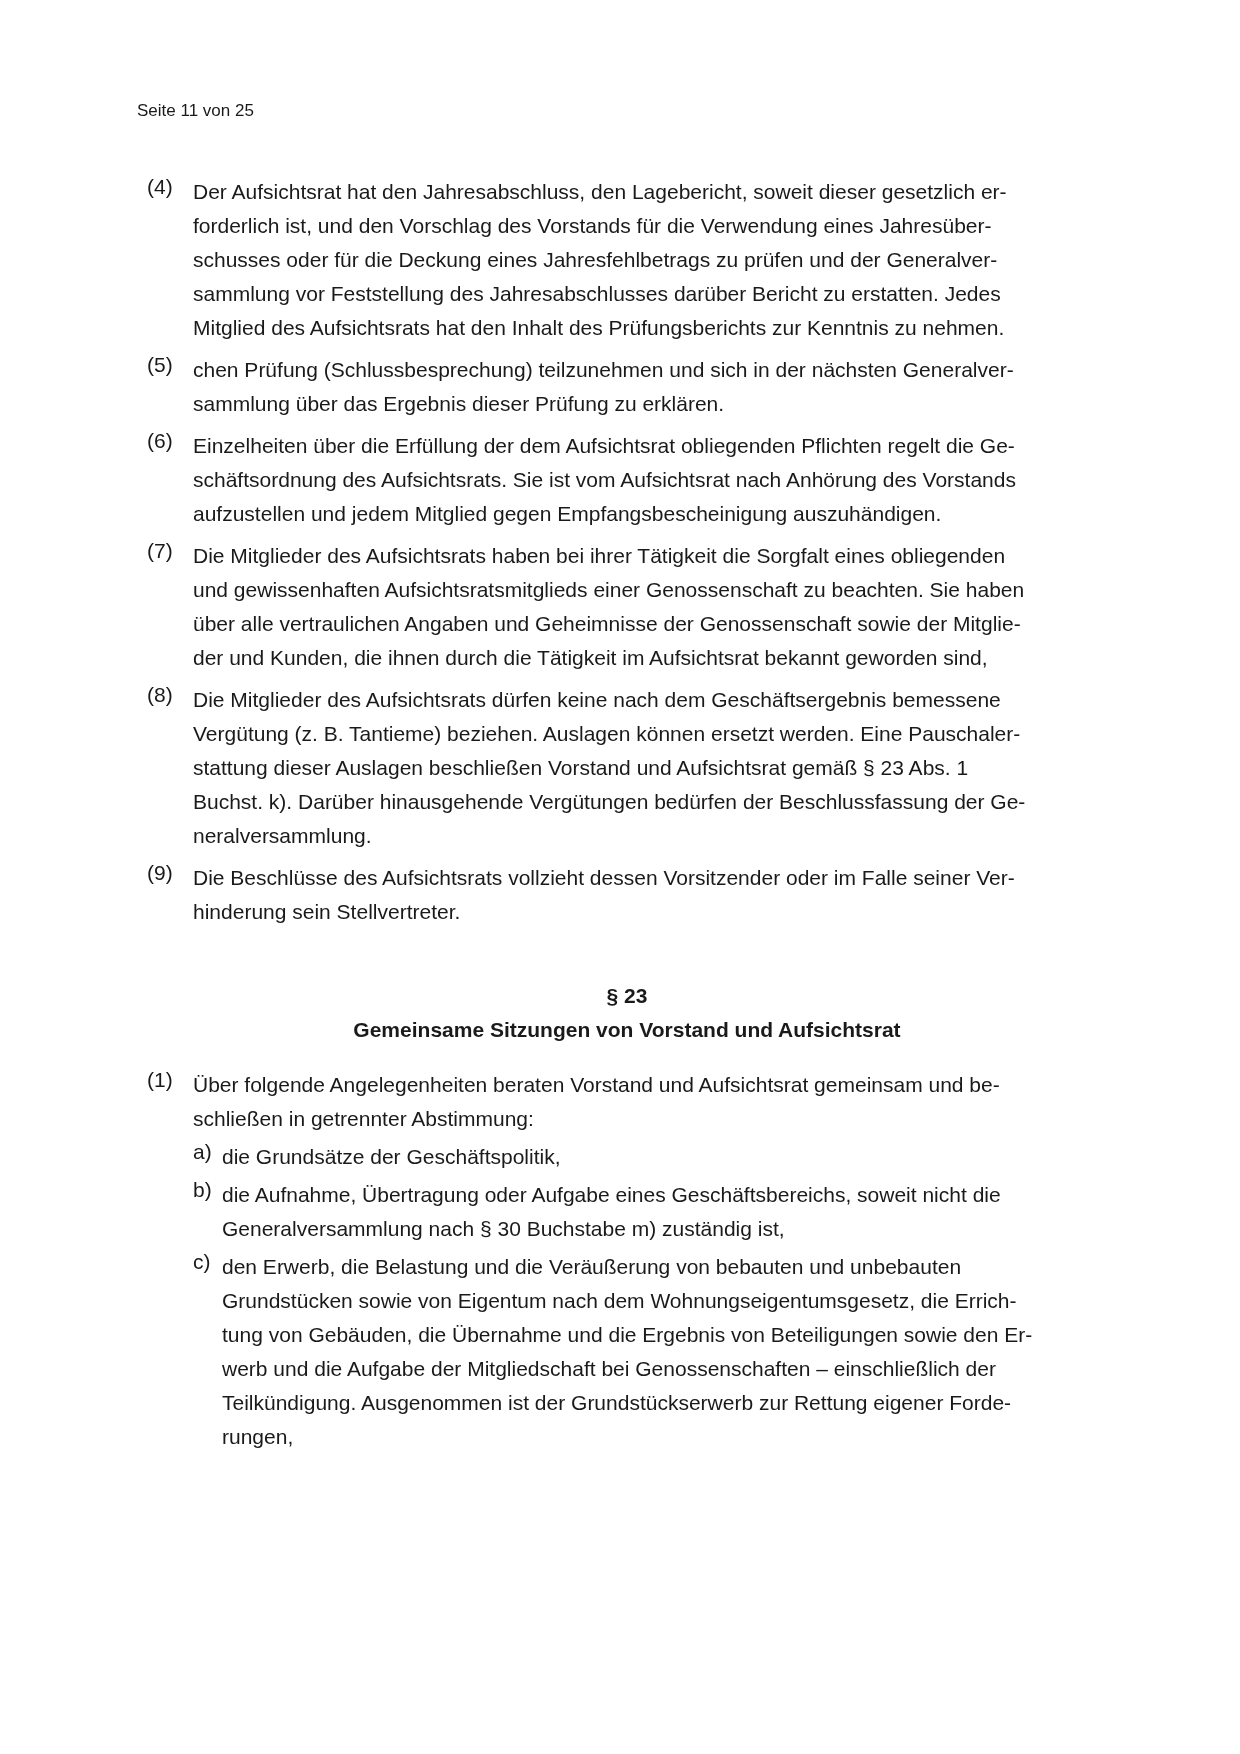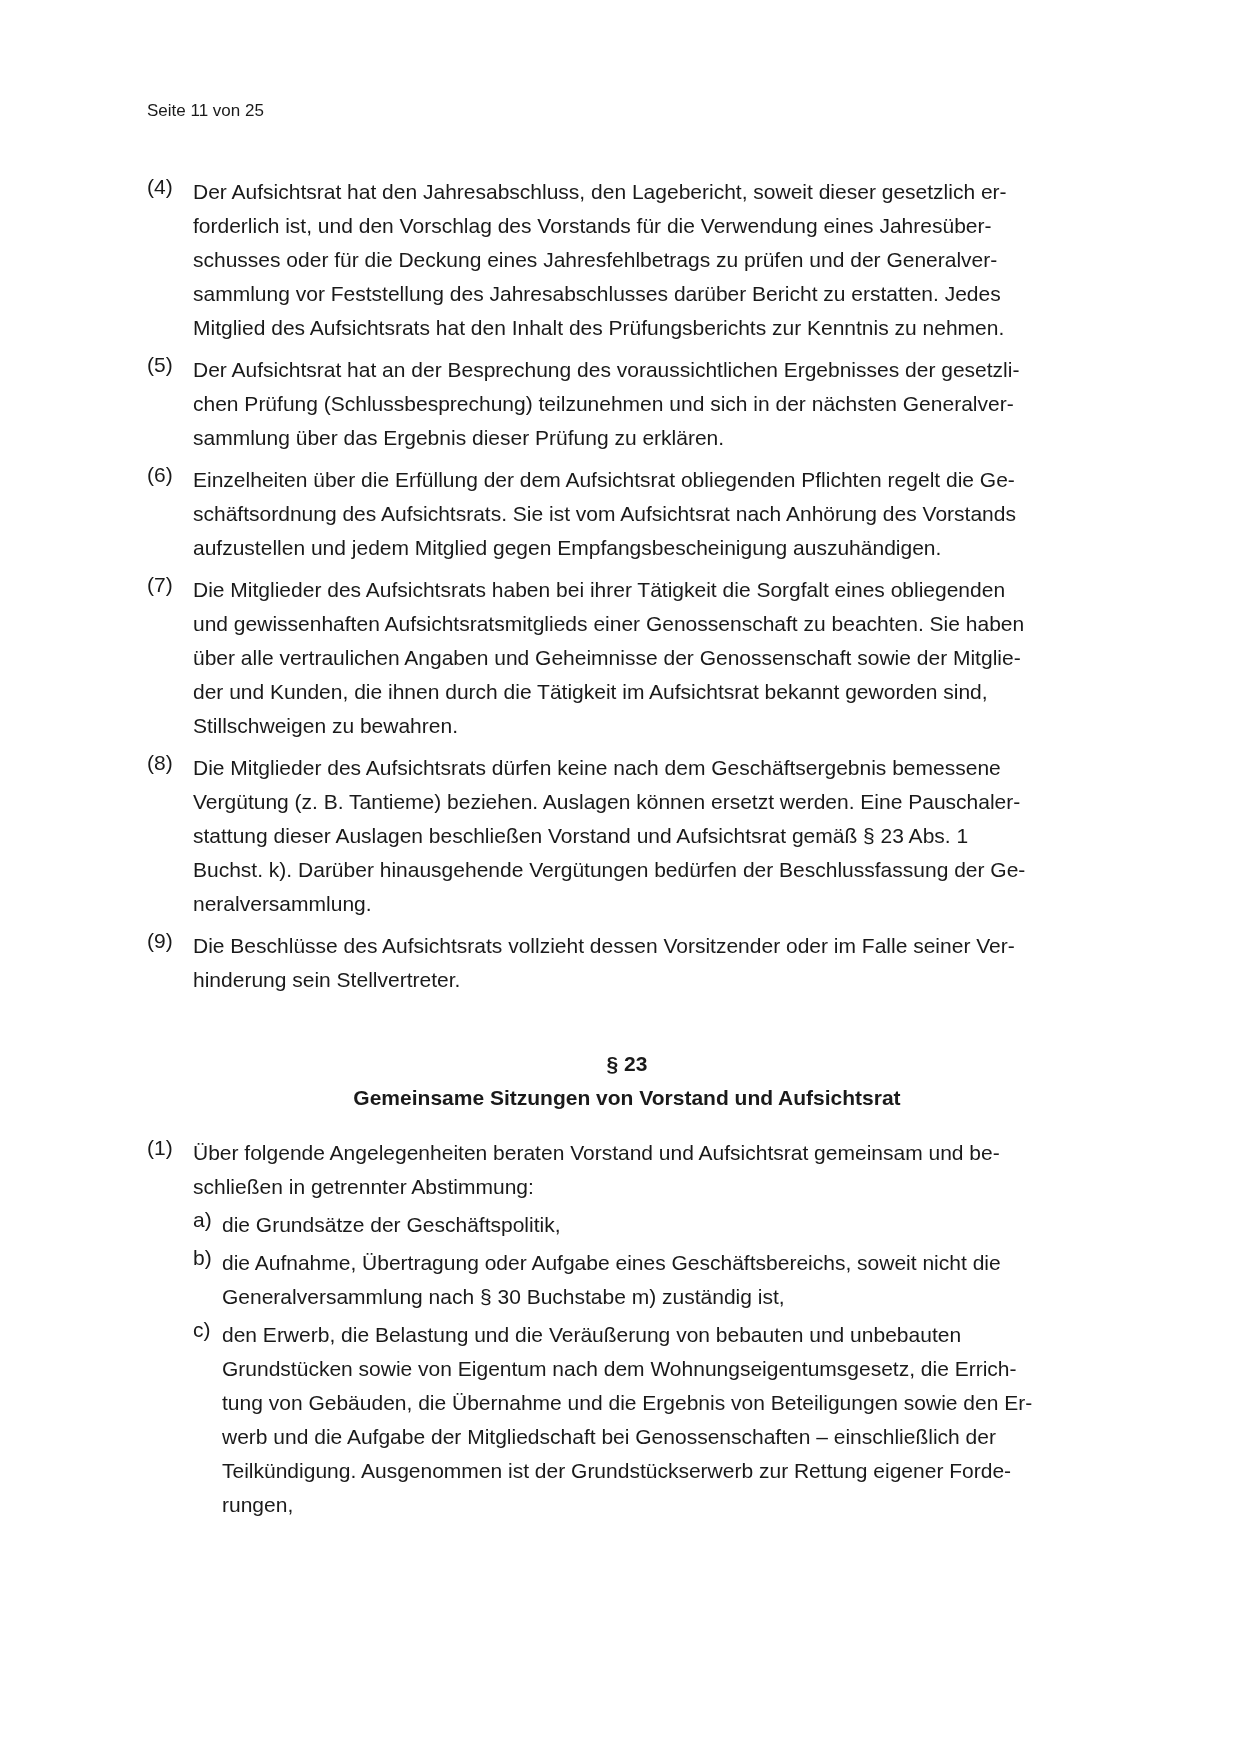--- a/index.html
+++ b/index.html
@@ -10,21 +10,21 @@
     body {
       width: 1240px;
       height: 1754px;
       position: relative;
       overflow: hidden;
       font-family: "Liberation Sans", sans-serif;
       color: #1a1a1a;
     }
     .page-header {
       position: absolute;
-      left: 147px;
+      left: 137px;
       top: 101px;
       font-size: 17px;
       line-height: 20px;
     }
     .content {
       position: absolute;
       left: 147px;
       top: 175px;
       width: 960px;
       font-size: 21px;
@@ -81,39 +81,37 @@
     <span class="num">(4)</span>
     <span class="line">Der Aufsichtsrat hat den Jahresabschluss, den Lagebericht, soweit dieser gesetzlich er-</span>
     <span class="line">forderlich ist, und den Vorschlag des Vorstands für die Verwendung eines Jahresüber-</span>
     <span class="line">schusses oder für die Deckung eines Jahresfehlbetrags zu prüfen und der Generalver-</span>
     <span class="line">sammlung vor Feststellung des Jahresabschlusses darüber Bericht zu erstatten. Jedes</span>
     <span class="line">Mitglied des Aufsichtsrats hat den Inhalt des Prüfungsberichts zur Kenntnis zu nehmen.</span>
   </div>
 
   <div class="para">
     <span class="num">(5)</span>
-    <span class="line">Der Aufsichtsrat hat an der Besprechung des voraussichtlichen Ergebnisses der gesetzli-</span>
     <span class="line">chen Prüfung (Schlussbesprechung) teilzunehmen und sich in der nächsten Generalver-</span>
     <span class="line">sammlung über das Ergebnis dieser Prüfung zu erklären.</span>
   </div>
 
   <div class="para">
     <span class="num">(6)</span>
     <span class="line">Einzelheiten über die Erfüllung der dem Aufsichtsrat obliegenden Pflichten regelt die Ge-</span>
     <span class="line">schäftsordnung des Aufsichtsrats. Sie ist vom Aufsichtsrat nach Anhörung des Vorstands</span>
     <span class="line">aufzustellen und jedem Mitglied gegen Empfangsbescheinigung auszuhändigen.</span>
   </div>
 
   <div class="para">
     <span class="num">(7)</span>
     <span class="line">Die Mitglieder des Aufsichtsrats haben bei ihrer Tätigkeit die Sorgfalt eines obliegenden</span>
     <span class="line">und gewissenhaften Aufsichtsratsmitglieds einer Genossenschaft zu beachten. Sie haben</span>
     <span class="line">über alle vertraulichen Angaben und Geheimnisse der Genossenschaft sowie der Mitglie-</span>
     <span class="line">der und Kunden, die ihnen durch die Tätigkeit im Aufsichtsrat bekannt geworden sind,</span>
-    <span class="line">Stillschweigen zu bewahren.</span>
   </div>
 
   <div class="para">
     <span class="num">(8)</span>
     <span class="line">Die Mitglieder des Aufsichtsrats dürfen keine nach dem Geschäftsergebnis bemessene</span>
     <span class="line">Vergütung (z. B. Tantieme) beziehen. Auslagen können ersetzt werden. Eine Pauschaler-</span>
     <span class="line">stattung dieser Auslagen beschließen Vorstand und Aufsichtsrat gemäß § 23 Abs. 1</span>
     <span class="line">Buchst. k). Darüber hinausgehende Vergütungen bedürfen der Beschlussfassung der Ge-</span>
     <span class="line">neralversammlung.</span>
   </div>

